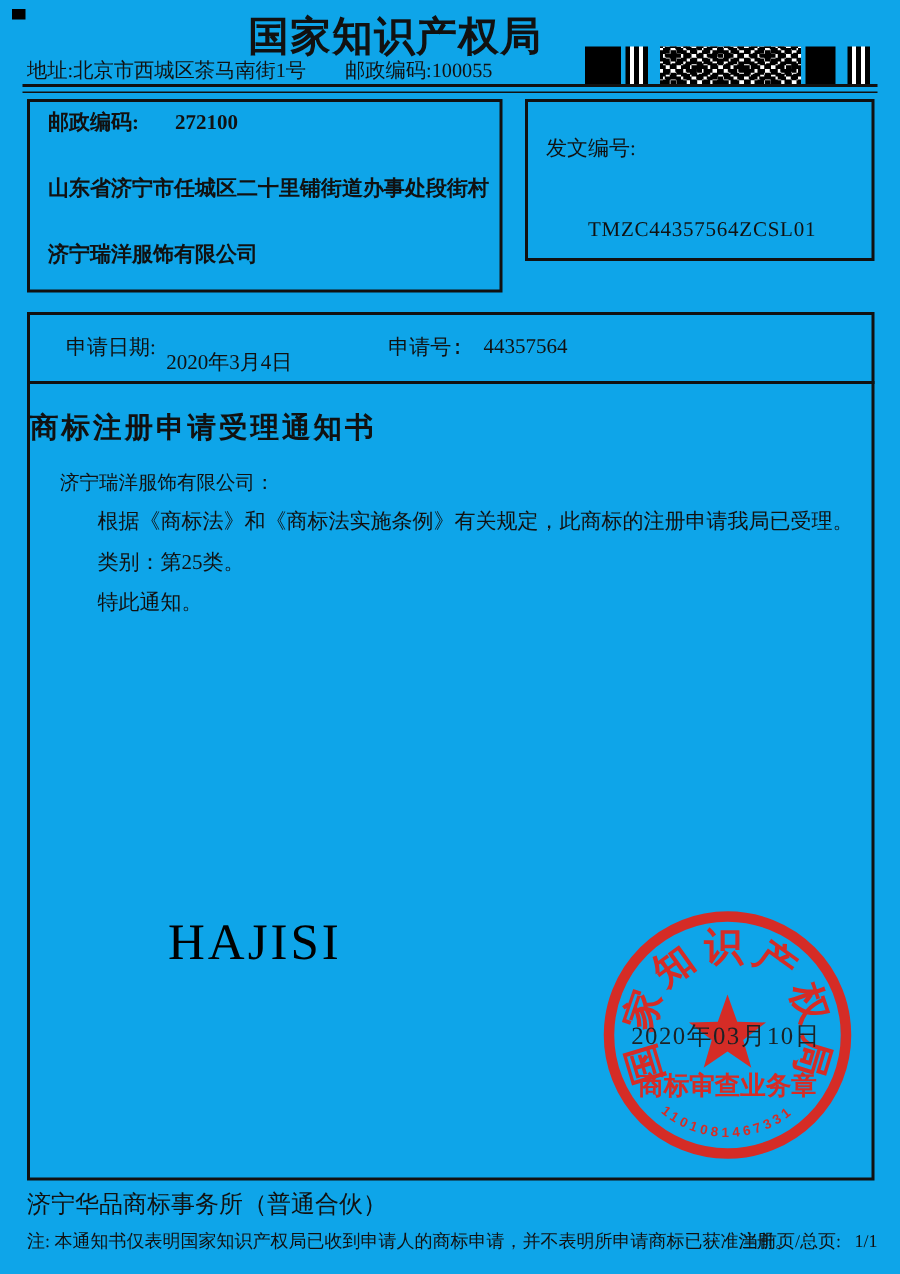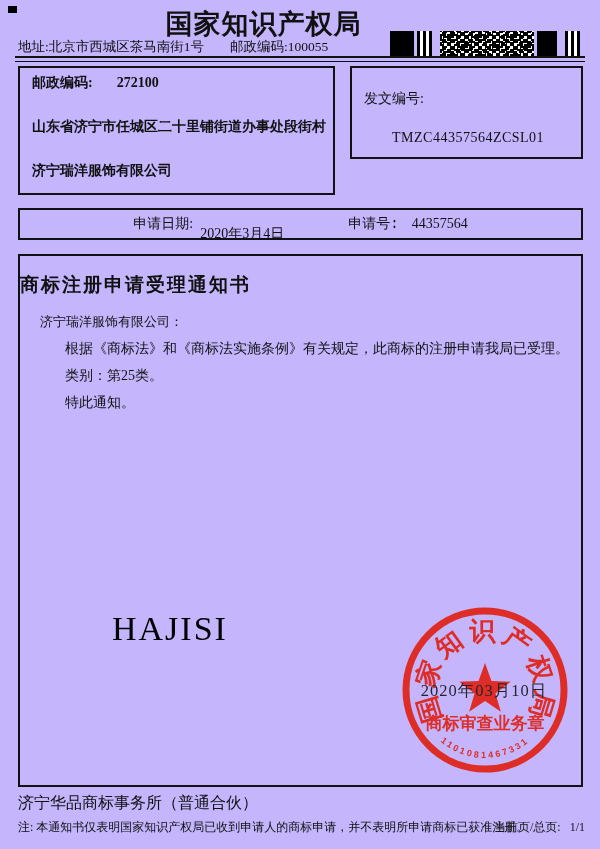--- a/index.html
+++ b/index.html
@@ -1,16 +1,16 @@
 <!DOCTYPE html>
 <html><head>
 <meta charset="utf-8">
 <style>
   html,body{margin:0;padding:0;background:#fff;}
-  .page{position:relative;width:600px;height:849px;background:#c4b5fd;overflow:hidden;
+  .page{position:relative;width:600px;height:849px;background:#0ea5e9;overflow:hidden;
         font-family:"Liberation Serif","DejaVu Serif",serif;color:#111;}
 
   .reg-mark{position:absolute;left:8px;top:6px;width:9px;height:7px;background:#000;}
 
   .doc-title{position:absolute;left:0;top:6px;width:527px;text-align:center;
              font-size:27px;font-weight:700;letter-spacing:1px;}
 
   .addr-line{position:absolute;top:38px;font-size:13.5px;}
   .addr-left{left:18px;}
   .addr-post{left:230px;}
@@ -30,25 +30,25 @@
       background-position:0 0, 2px 1px;}
 
   .double-rule{position:absolute;left:15px;right:15px;top:56px;height:3px;
                border-top:2.5px solid #111;border-bottom:1.5px solid #111;}
 
   .box{position:absolute;border:2px solid #111;box-sizing:border-box;font-size:14px;}
   .recipient-box{left:18px;top:66px;width:317px;height:129px;padding:8px 12px;font-weight:bold;}
   .recipient-box .line{line-height:14px;margin-bottom:30px;white-space:nowrap;}
   .recipient-box .val{margin-left:24px;}
 
-  .docnum-box{left:350px;top:66px;width:233px;height:93px;padding:22px 12px;}
-  .docnum-box .num{margin-left:28px;margin-top:22px;letter-spacing:.5px;}
+  .docnum-box{left:350px;top:66px;width:233px;height:108px;padding:22px 12px;}
+  .docnum-box .num{margin-left:28px;margin-top:38px;letter-spacing:.5px;}
 
-  .app-box{left:18px;top:208px;width:565px;height:32px;display:flex;align-items:center;
-           padding:0 12px;white-space:nowrap;justify-content:center;}
+  .app-box{left:18px;top:208px;width:565px;height:48px;display:flex;align-items:center;
+           padding:0 24px;white-space:nowrap;}
   .app-box .v1{margin-left:7px;margin-top:19px;}
   .app-box .l2{margin-left:64px;font-family:Liberation Mono, monospace;}
   .app-box .v2{margin-left:13px;}
 
   .main-box{left:18px;top:254px;width:565px;height:533px;}
   .notice-title{margin-top:16px;text-align:left;font-size:19px;font-weight:700;letter-spacing:2px;}
   .salutation{margin:17px 0 0 20px;font-size:13px;line-height:14px;}
   .body-line{margin:13px 0 0 45px;font-size:14px;line-height:14px;white-space:nowrap;}
 
   .trademark{position:absolute;left:112px;top:610px;font-size:34px;letter-spacing:2px;

